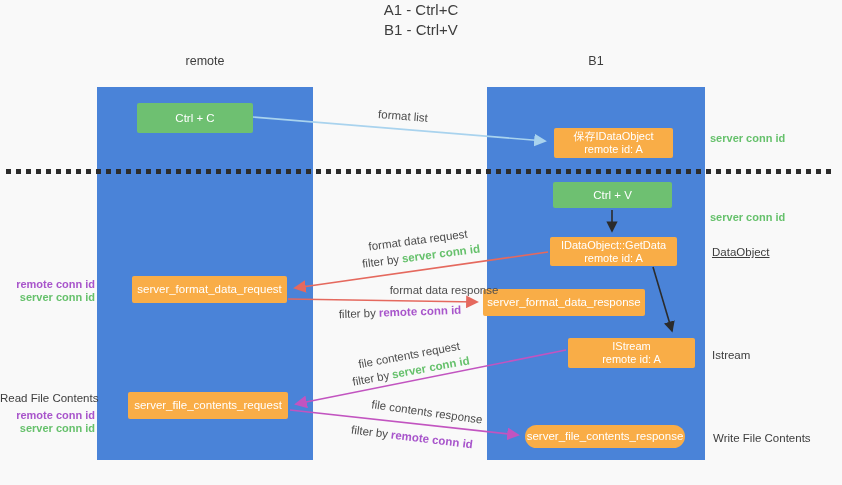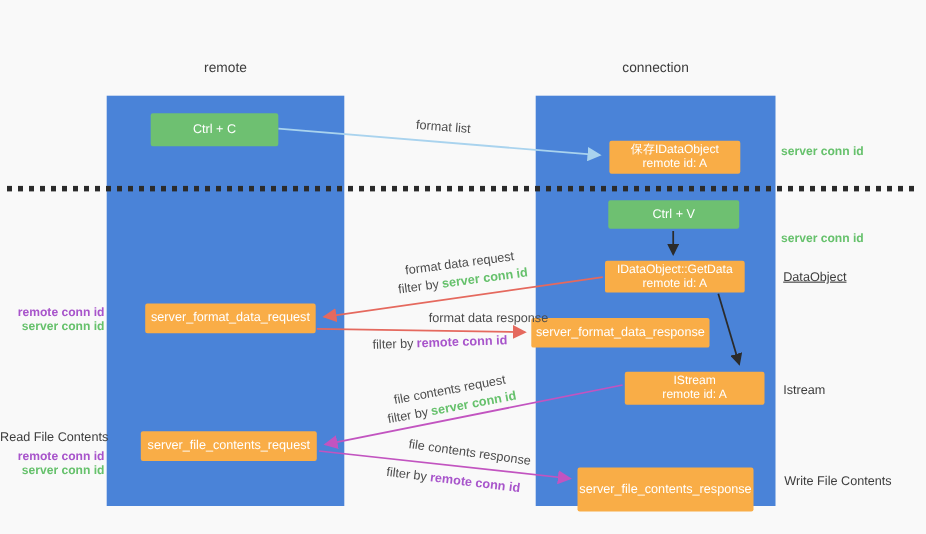--- a/index.html
+++ b/index.html
@@ -36,26 +36,30 @@
   }
   .arrow-label .filter-by{margin-right:3px;}
   .arrow-label b.val{font-weight:bold;}
   svg.overlay{position:absolute;left:0;top:0;pointer-events:none;}
 </style>
 </head>
 <body>
 
 <div class="stage">
 
+  <div class="title">
+    <div>A1 - Ctrl+C</div>
+    <div>B1 - Ctrl+V</div>
+  </div>
 
   <div class="col-header" style="left:97px;top:54px;width:216px;">
     <div>remote</div>
   </div>
   <div class="col-header" style="left:487px;top:54px;width:218px;">
-    <div>connection</div>
+    <div>B1</div>
   </div>
 
   <div class="lifeline" style="left:97px;top:87px;width:216px;height:373px;"></div>
   <div class="lifeline" style="left:487px;top:87px;width:218px;height:373px;"></div>
 
   <div class="dotted"></div>
 
   <svg class="overlay" width="842" height="485" viewBox="0 0 842 485">
     <defs>
       <marker id="m-blue" viewBox="0 0 10 10" refX="8.5" refY="5" markerWidth="8" markerHeight="8" orient="auto-start-reverse">
@@ -108,21 +112,21 @@
 
   <div class="box orange" style="left:568px;top:338px;width:127px;height:30px;">
     <div>IStream</div>
     <div>remote id: A</div>
   </div>
 
   <div class="box orange single" style="left:128px;top:392px;width:160px;height:27px;">
     <div>server_file_contents_request</div>
   </div>
 
-  <div class="box orange single" style="left:525px;top:425px;width:160px;height:40px;">
+  <div class="box orange single" style="left:525px;top:425px;width:160px;height:23px;border-radius:13px;">
     <div>server_file_contents_response</div>
   </div>
 
   <div class="conn-label greentxt" style="left:710px;top:132px;">server conn id</div>
   <div class="conn-label greentxt" style="left:710px;top:211px;">server conn id</div>
   <div class="side-label" style="left:712px;top:246px;text-decoration:underline;">DataObject</div>
   <div class="side-label" style="left:712px;top:349px;">Istream</div>
   <div class="side-label" style="left:713px;top:432px;">Write File Contents</div>
 
   <div class="conn-label right-align" style="left:0;top:278px;width:95px;">

